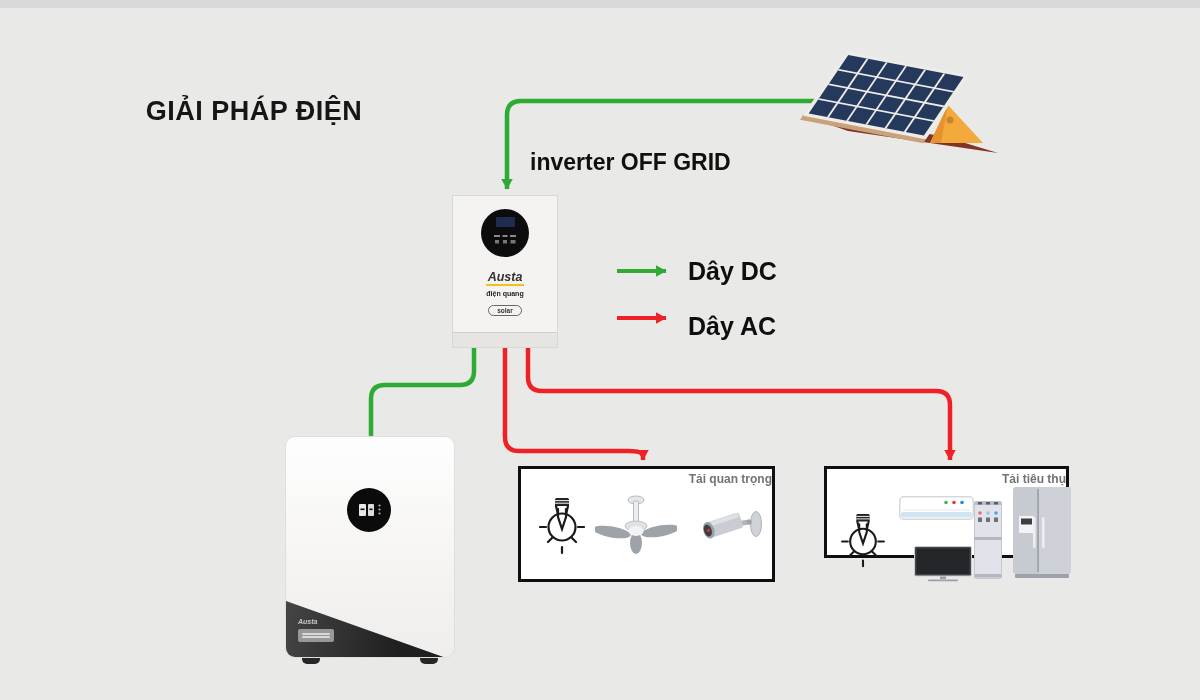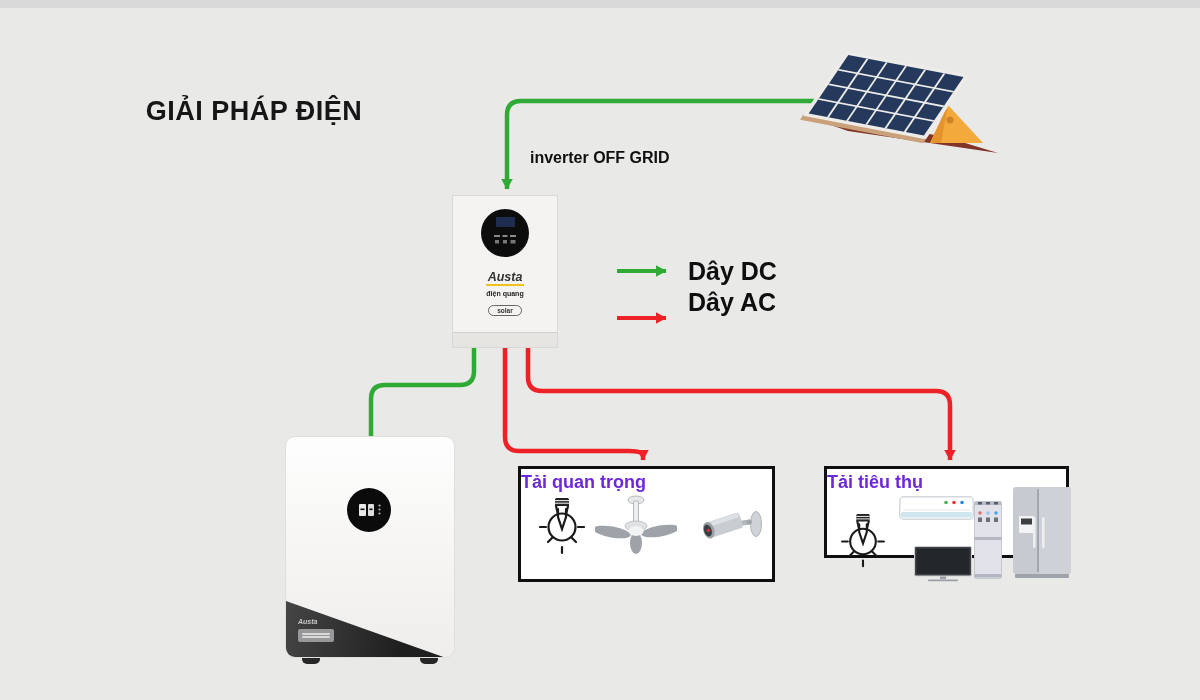--- a/index.html
+++ b/index.html
@@ -5,24 +5,24 @@
   html,body{margin:0;padding:0;}
   body{font-family:"Liberation Sans","DejaVu Sans",sans-serif;background:#d9d9d9;}
   #stage{position:relative;width:1200px;height:700px;background:#e9e9e7;overflow:hidden;margin:8px auto;}
   .abs{position:absolute;}
 
   
   .title{left:118px;top:84px;width:272px;text-align:center;font-weight:800;
          font-size:27px;line-height:39px;color:#161616;letter-spacing:.5px;}
 
   
-  .inv-label{left:530px;top:141px;font-size:16px;font-weight:600;color:#101010;text-align:center;}
+  .inv-label{left:530px;top:141px;font-size:23px;font-weight:600;color:#101010;text-align:center;}
   .legend-label{font-size:25px;font-weight:700;color:#0e0e0e;}
   .legend-dc{left:688px;top:249px;}
-  .legend-ac{left:688px;top:280px;}
+  .legend-ac{left:688px;top:304px;}
 
   
   .inverter{left:452px;top:187px;width:106px;height:153px;background:#f4f3f1;
             border:1px solid #d9d8d4;box-sizing:border-box;}
   .inv-circle{left:28px;top:13px;width:48px;height:48px;border-radius:50%;background:#0c0c0c;}
   .inv-brand{left:0;top:74px;width:100%;text-align:center;font-size:12.5px;font-weight:700;
              color:#333;font-style:italic;}
   .inv-brand b{border-bottom:2px solid #f1c21b;padding:0 2px;}
   .inv-model{left:0;top:94px;width:100%;text-align:center;font-size:7px;font-weight:700;color:#222;}
   .inv-badge{left:0;top:103px;width:100%;text-align:center;}
@@ -41,22 +41,22 @@
              background:linear-gradient(100deg,#454545,#1f1f1f 70%);
              clip-path:polygon(0 0,100% 100%,0 100%);}
   .bat-brand{left:12px;top:17px;font-size:7px;font-weight:700;color:#c8c8c8;font-style:italic;}
   .bat-badge{left:12px;top:28px;width:36px;height:13px;background:#98989a;border-radius:2px;padding-top:2px;box-sizing:border-box;}
   .bat-badge .bar{margin:1.5px 4px 0 4px;height:2px;background:#d8d8d8;border-radius:1px;}
 
   
   .loadbox{background:#ffffff;border:3px solid #0f0f0f;box-sizing:border-box;}
   .box1{left:518px;top:458px;width:257px;height:116px;}
   .box2{left:824px;top:458px;width:245px;height:92px;padding-left:13px;}
-  .loadbox .box-title{left:0;top:3px;width:100%;text-align:left;font-size:18px;
-                      font-weight:700;color:#6d28d9;}
+  .loadbox .box-title{left:0;top:3px;width:100%;text-align:right;font-size:12px;
+                      font-weight:700;color:#737373;}
   svg{display:block;}
 </style>
 </head>
 <body>
 
 <div id="stage">
 
   <svg class="abs" style="left:0;top:0" width="1200" height="700" viewBox="0 0 1200 700">
     <defs>
       <marker id="arrow-g" markerUnits="userSpaceOnUse" markerWidth="14" markerHeight="14" refX="10.5" refY="6" orient="auto">

